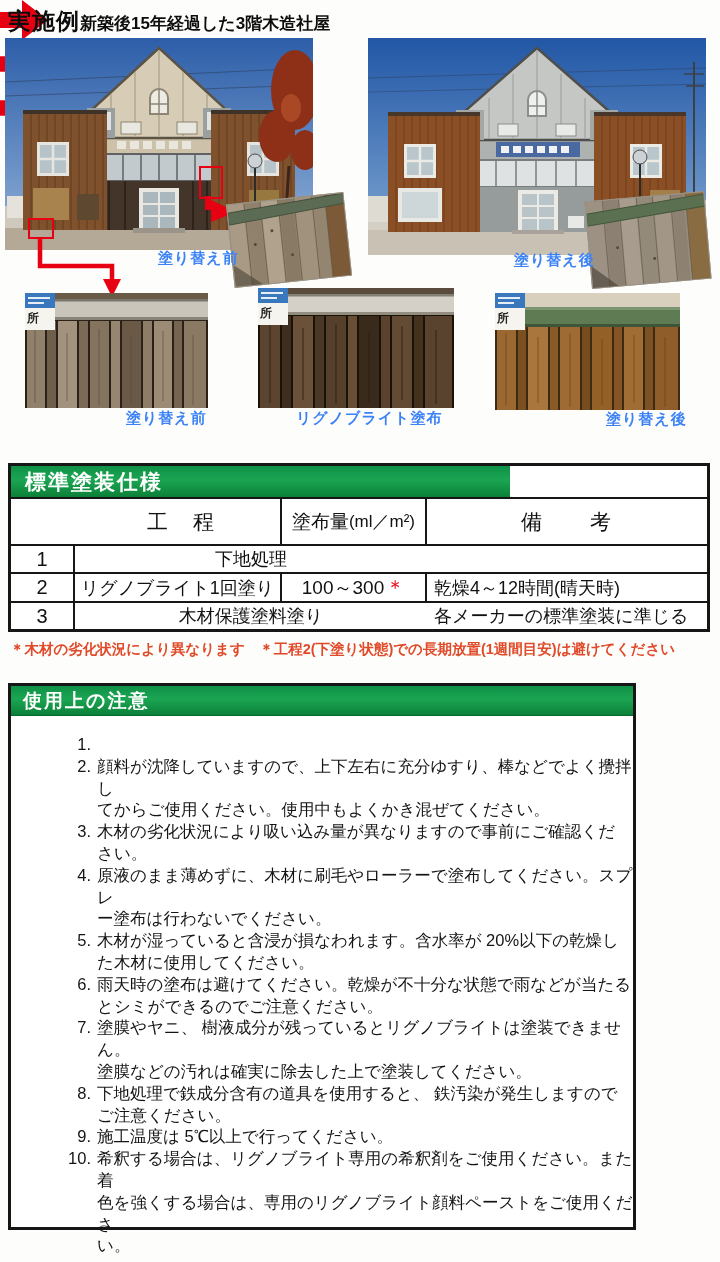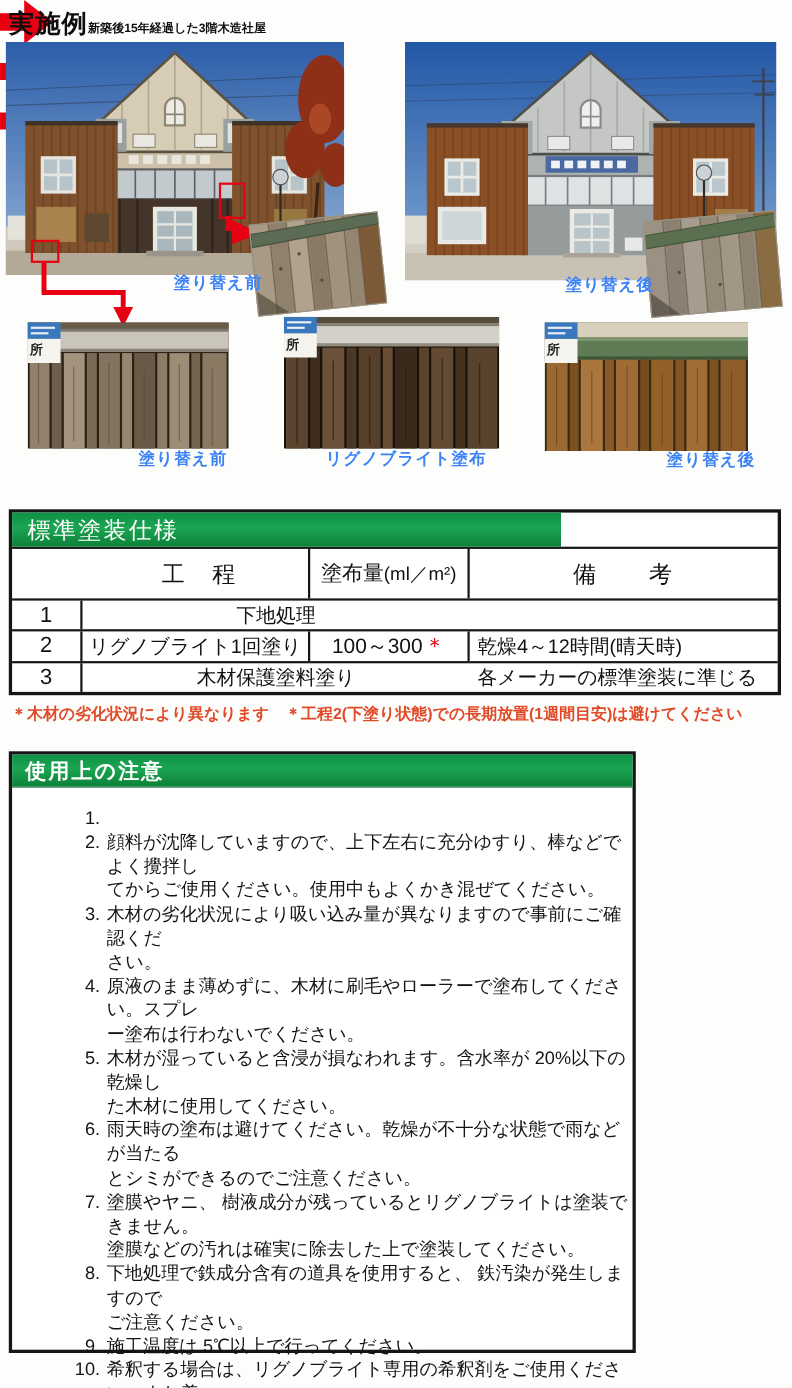--- a/index.html
+++ b/index.html
@@ -8,21 +8,21 @@
     --green:#14994a;
     --ink:#161616;
   }
   *{box-sizing:border-box;margin:0;padding:0}
   body{margin:0;background:#ffffff;font-family:"Liberation Sans",sans-serif;}
   .page{position:relative;width:720px;height:1262px;background:#fdfdfb;color:#111;overflow:hidden}
 
   
   .hdr{position:absolute;left:8px;top:6px;display:flex;align-items:baseline;white-space:nowrap}
   .hdr .t1{font-size:23px;font-weight:900;letter-spacing:1px;color:#0d0d0d}
-  .hdr .t2{font-size:11px;font-weight:800;color:#0d0d0d}
+  .hdr .t2{font-size:17px;font-weight:800;color:#0d0d0d}
 
   
   .ph{position:absolute;overflow:hidden;line-height:0}
   .ph svg{display:block}
   .inset{position:absolute;border:1px solid #9a948a;overflow:hidden;line-height:0;background:#9a8c77}
   .cap{position:absolute;font-size:15px;font-weight:700;color:#3b82f6;letter-spacing:1px;white-space:nowrap;line-height:15px}
 
   .marker{position:absolute;border:2.5px solid var(--red)}
   .conn{position:absolute;line-height:0}
 
@@ -30,40 +30,40 @@
   .sign{position:absolute;left:0;top:0;width:30px;z-index:3}
   .sign-blue{height:15px;background:#3a78bd;position:relative}
   .sign-blue b{position:absolute;left:3px;height:2px;background:#e8eef6;width:22px}
   .sign-blue b:first-child{top:4px}
   .sign-blue b:last-child{top:9px;width:16px}
   .sign-white{height:22px;background:#f6f4ee;color:#222;font-size:12px;font-weight:700;padding-left:2px;line-height:20px}
 
   
   .spec{position:absolute;left:8px;top:463px;width:702px;height:169px;border:3px solid var(--ink);background:#fff;display:flex;flex-direction:column}
   .banner-row{height:33px;border-bottom:2px solid var(--ink);display:flex}
-  .banner-green{width:499px;background:linear-gradient(180deg,#0f9147,#1ba552 45%,#0b8038);display:flex;align-items:center;padding-left:14px;color:#fff;font-weight:400;font-size:21px;letter-spacing:2px}
+  .banner-green{width:499px;background:linear-gradient(180deg,#0f9147,#1ba552 45%,#0b8038);display:flex;align-items:center;padding-left:14px;color:#fff;font-weight:700;font-size:21px;letter-spacing:2px}
   .spec-hd{height:47px;border-bottom:2px solid var(--ink);display:flex;align-items:stretch;font-size:21px}
   .spec-hd>div{display:flex;align-items:center;justify-content:center}
   .ch1{width:269px;padding-left:72px;letter-spacing:2px}
   .ch2{width:147px;border-left:2px solid var(--ink);border-right:2px solid var(--ink);font-size:19px;line-height:21px}
   .ch2 .sub{font-size:17px}
   .ch3{flex:1;letter-spacing:2px}
   .srow{flex:1;border-bottom:2px solid var(--ink);display:flex;align-items:stretch;font-size:18px}
   .srow:last-child{border-bottom:none}
   .srow>div{display:flex;align-items:center;justify-content:center}
   .cn{width:64px;border-right:2px solid var(--ink);font-size:20px}
   .cp{width:205px}
   .ca{width:147px;border-left:2px solid var(--ink);border-right:2px solid var(--ink);font-size:19px}
   .ca .ast{color:var(--red);font-size:20px;margin-left:1px}
   .cpa{width:352px}
   .cr{flex:1;justify-content:flex-start !important;padding-left:7px;font-size:18px;letter-spacing:0}
   .footnote{position:absolute;left:10px;top:640px;width:704px;color:var(--note-red);font-size:14.5px;font-weight:600;white-space:nowrap}
 
   
-  .prec{position:absolute;left:8px;top:683px;width:570px;height:547px;border:3px solid var(--ink);background:#fff}
+  .prec{position:absolute;left:8px;top:683px;width:628px;height:547px;border:3px solid var(--ink);background:#fff}
   .prec-banner{height:30px;background:linear-gradient(180deg,#0f9147,#1ba552 45%,#0b8038);display:flex;align-items:center;padding-left:12px;color:#fff;font-weight:700;font-size:19px;letter-spacing:2px;border-bottom:1px solid #06662c}
   .notes{margin-top:18px;padding-left:52px;font-size:16.5px;line-height:21.8px;color:#141414}
   .note-item{display:flex}
   .note-num{width:34px;min-width:34px;text-align:right;padding-right:6px}
   .note-txt{white-space:pre-line;width:545px}
 </style>
 </head>
 <body>
 
 <div class="page">

